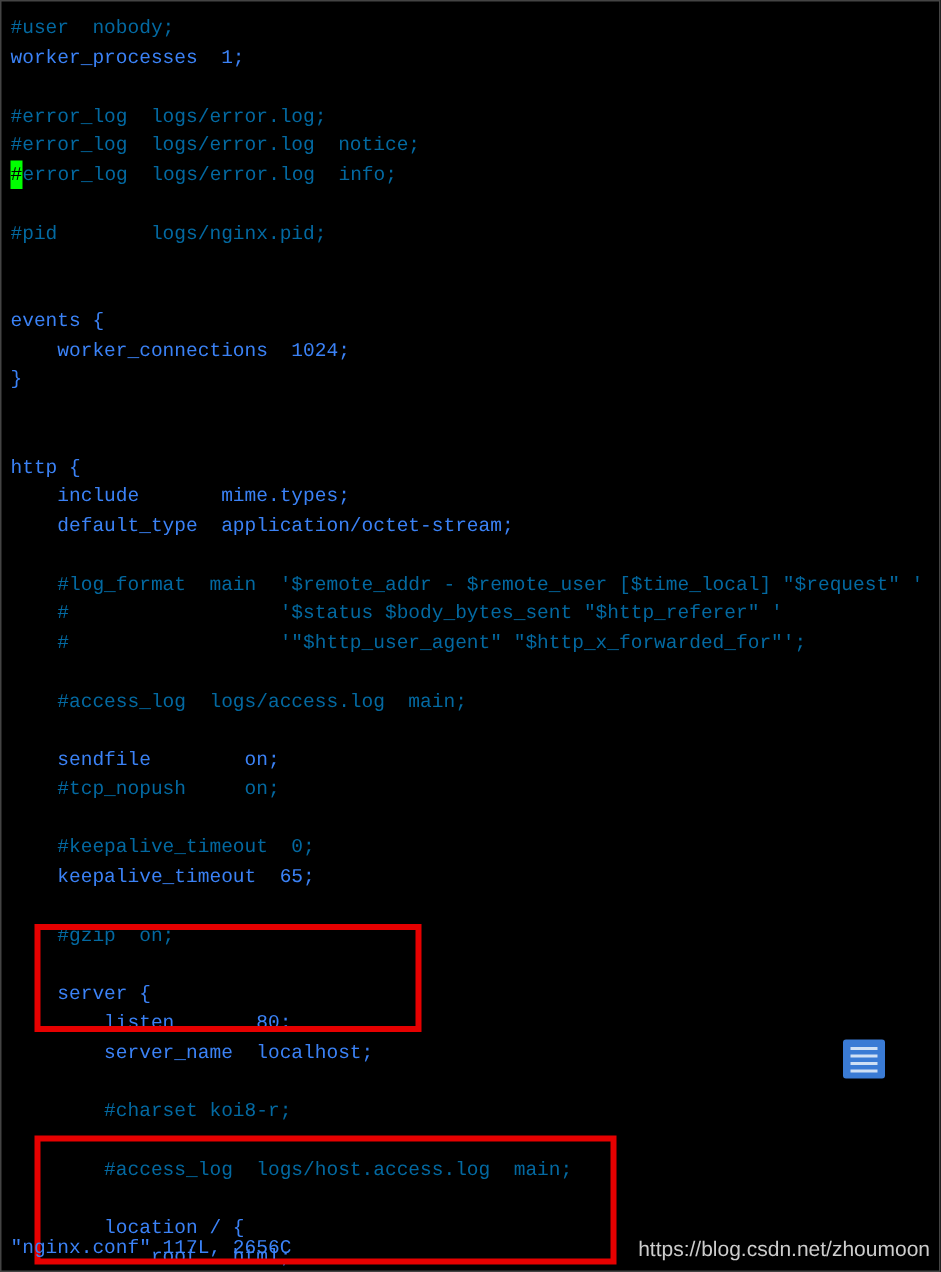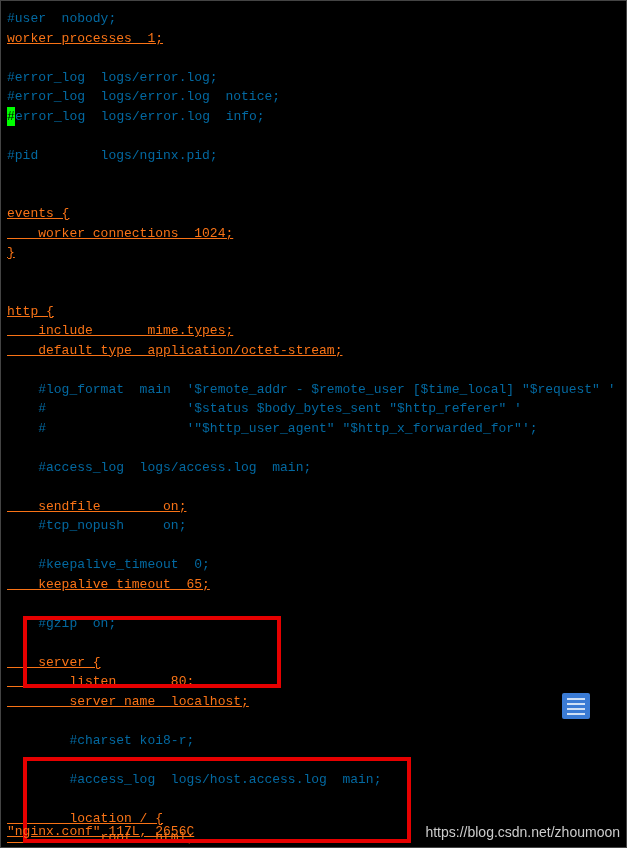--- a/index.html
+++ b/index.html
@@ -15,21 +15,21 @@
     position: relative;
     border: 1px solid #444;
     box-sizing: border-box;
   }
   .editor {
     padding: 8px 6px;
     white-space: pre;
     color: #ccc;
   }
   .c-blue { color: #0369a1; }
-  .c-white { color: #f97316; text-decoration: underline; }
+  .c-white { color: #3b82f6; }
   .cursor {
     background: #0f0;
     color: #000;
     display: inline-block;
     width: 8px;
   }
   .hl-red {
     border: 4px solid #e60000;
     position: absolute;
     pointer-events: none;

